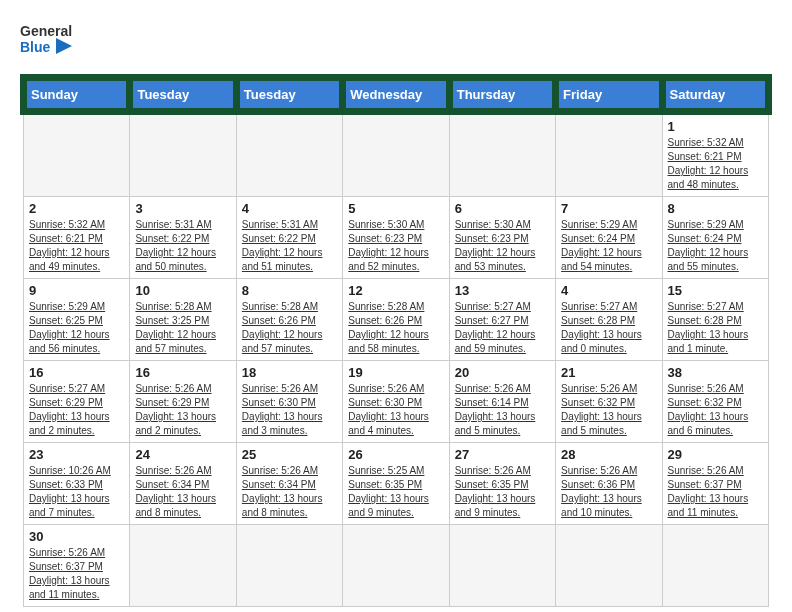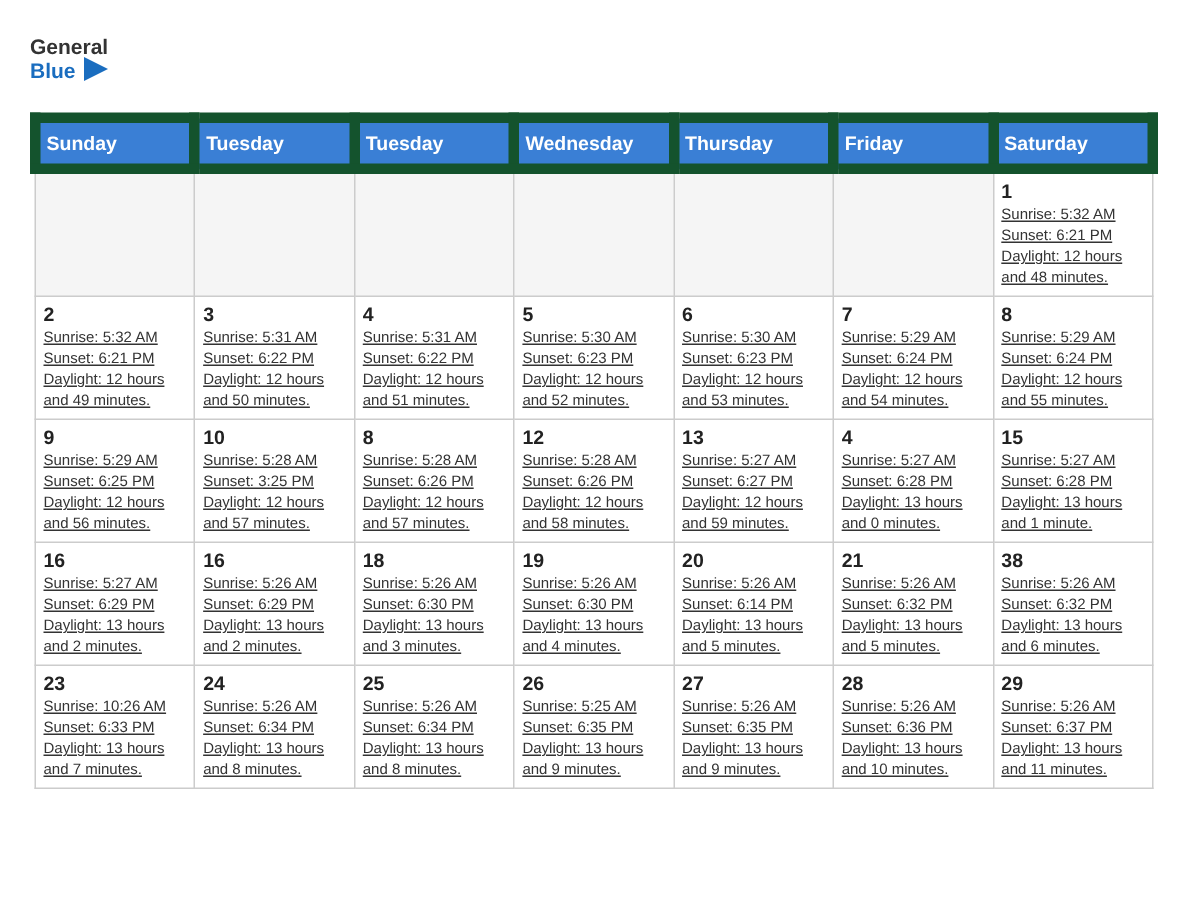--- a/index.html
+++ b/index.html
@@ -330,15 +330,30 @@
 and 10 minutes.</div>
           </td>
           <td>
             <span class="day-number">29</span>
             <div class="day-info">Sunrise: 5:26 AM
 Sunset: 6:37 PM
 Daylight: 13 hours
 and 11 minutes.</div>
           </td>
         </tr>
+        <tr>
+          <td>
+            <span class="day-number">30</span>
+            <div class="day-info">Sunrise: 5:26 AM
+Sunset: 6:37 PM
+Daylight: 13 hours
+and 11 minutes.</div>
+          </td>
+          <td class="last-row"></td>
+          <td class="last-row"></td>
+          <td class="last-row"></td>
+          <td class="last-row"></td>
+          <td class="last-row"></td>
+          <td class="last-row"></td>
+        </tr>
       </tbody>
   </table>
 </div>
 
 </body></html>

